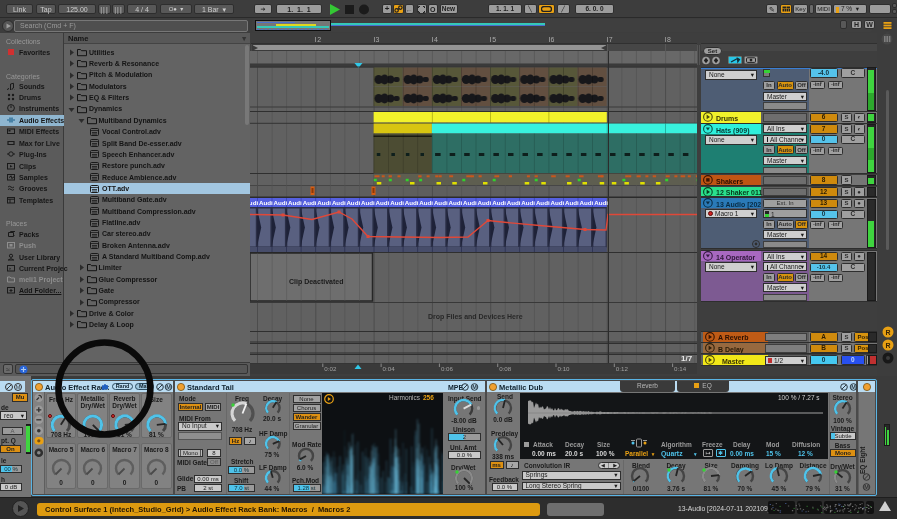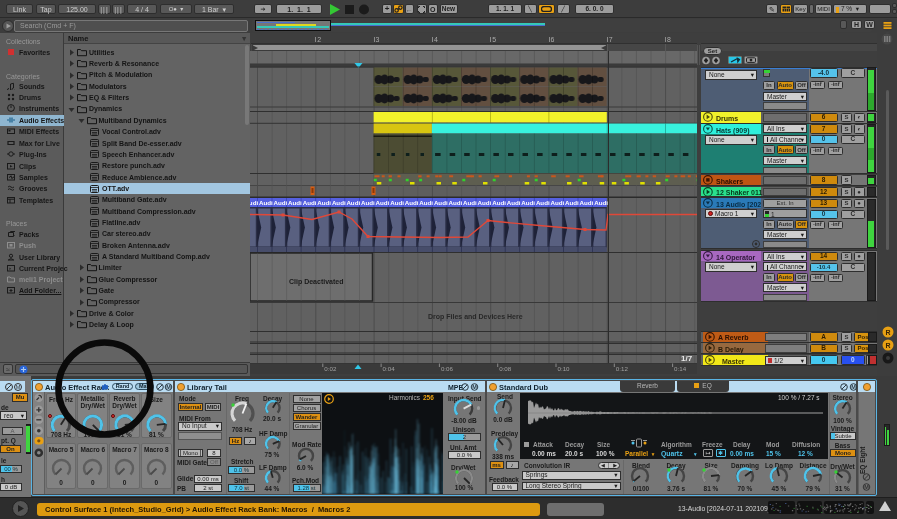--- a/index.html
+++ b/index.html
@@ -1211,21 +1211,21 @@
 <svg style="position:absolute;left:143.8px;top:455.5px" width="25.0px" height="25.0px">
     <path d="M6.5 18.5 A8.5 8.5 0 1 1 18.5 18.5" stroke="#5e5e5e" stroke-width="2.4" fill="none"></path>
     <line x1="12.5" y1="12.5" x2="6.5" y2="18.5" stroke="#4a4a4a" stroke-width="1.8"></line>
   </svg>
 <div style="position:absolute;left:140.9px;top:479.5px;width:30.8px;text-align:center;font-size:6.5px;color:#1b1b1b;font-weight:bold;white-space:nowrap;line-height:1;">0</div>
 <div style="position:absolute;left:175px;top:381px;width:310px;height:113px;background:#767676;"></div>
 <div style="position:absolute;left:175px;top:381px;width:310px;height:10.5px;background:#badcf2;"></div>
 <svg style="position:absolute;left:177px;top:382.5px" width="8" height="8">
     <circle cx="4" cy="4" r="3.6" fill="#f0a030" stroke="#7a5010" stroke-width="0.8"></circle>
   </svg>
-<div style="position:absolute;left:187px;top:383.5px;font-size:7.5px;color:#10222e;font-weight:bold;white-space:nowrap;line-height:1;">Library Tail</div>
+<div style="position:absolute;left:187px;top:383.5px;font-size:7.5px;color:#10222e;font-weight:bold;white-space:nowrap;line-height:1;">Standard Tail</div>
 <div style="position:absolute;left:448px;top:383.5px;font-size:7px;color:#10222e;font-weight:bold;white-space:nowrap;line-height:1;">MPE</div>
 <svg style="position:absolute;left:461px;top:382.5px" width="20" height="8">
     <circle cx="4" cy="4" r="3.3" fill="none" stroke="#2a3a44" stroke-width="1"></circle>
     <path d="M2 6 L6 2" stroke="#2a3a44"></path>
     <circle cx="13.5" cy="4" r="3.3" fill="none" stroke="#2a3a44" stroke-width="1"></circle>
     <text x="13.5" y="6.2" font-size="5.5" text-anchor="middle" fill="#2a3a44" font-weight="bold">M</text>
   </svg>
 <div style="position:absolute;left:179px;top:395.5px;font-size:6.5px;color:#1b1b1b;font-weight:bold;white-space:nowrap;line-height:1;">Mode</div>
 <div style="position:absolute;left:178px;top:402.5px;width:25px;height:8px;background:#dd9012;color:#1d1d1d;border:1px solid #2e2e2e;font-size:6px;display:flex;align-items:center;justify-content:center;line-height:1;font-weight:bold;">Internal</div>
 <div style="position:absolute;left:205px;top:402.5px;width:16px;height:8px;background:#a8a8a8;color:#1d1d1d;border:1px solid #2e2e2e;font-size:6px;display:flex;align-items:center;justify-content:center;line-height:1;font-weight:bold;">MIDI</div>
@@ -1663,21 +1663,21 @@
     <path d="M6.3 17.7 A8 8 0 1 1 17.7 17.7" stroke="#8a8a8a" stroke-width="2.4" fill="none"></path>
     <line x1="12" y1="12" x2="17.7" y2="17.7" stroke="#252525" stroke-width="1.8"></line>
     <circle cx="5" cy="6" r="1.7" fill="#35d235"></circle>
   </svg>
 <div style="position:absolute;left:448px;top:484.5px;width:32px;text-align:center;font-size:6.5px;color:#1b1b1b;font-weight:bold;white-space:nowrap;line-height:1;">100 %</div>
 <div style="position:absolute;left:487px;top:381px;width:369px;height:113px;background:#767676;"></div>
 <div style="position:absolute;left:487px;top:381px;width:369px;height:10.5px;background:#badcf2;"></div>
 <svg style="position:absolute;left:489px;top:382.5px" width="8" height="8">
     <circle cx="4" cy="4" r="3.6" fill="#f0a030" stroke="#7a5010" stroke-width="0.8"></circle>
   </svg>
-<div style="position:absolute;left:499px;top:383.5px;font-size:7.5px;color:#10222e;font-weight:bold;white-space:nowrap;line-height:1;">Standard Dub</div>
+<div style="position:absolute;left:499px;top:383.5px;font-size:7.5px;color:#10222e;font-weight:bold;white-space:nowrap;line-height:1;">Metallic Dub</div>
 <div style="position:absolute;left:620px;top:381px;width:55px;height:10.5px;background:#3a3a3a;border-radius:0 0 3px 3px;">
     <div style="text-align:center;font-size:6.5px;color:#b8b8b8;line-height:10px;">Reverb</div>
   </div>
 <div style="position:absolute;left:677px;top:381px;width:52px;height:10.5px;background:#3a3a3a;border-radius:0 0 3px 3px;">
     <div style="text-align:center;font-size:6.5px;color:#b8b8b8;line-height:10px;"><span style="display:inline-block;width:5px;height:5px;background:#e8a013;margin-right:3px;"></span>EQ</div>
   </div>
 <svg style="position:absolute;left:840px;top:382.5px" width="20" height="8">
     <circle cx="4" cy="4" r="3.3" fill="none" stroke="#2a3a44" stroke-width="1"></circle>
     <path d="M2 6 L6 2" stroke="#2a3a44"></path>
     <circle cx="13.5" cy="4" r="3.3" fill="none" stroke="#2a3a44" stroke-width="1"></circle>

